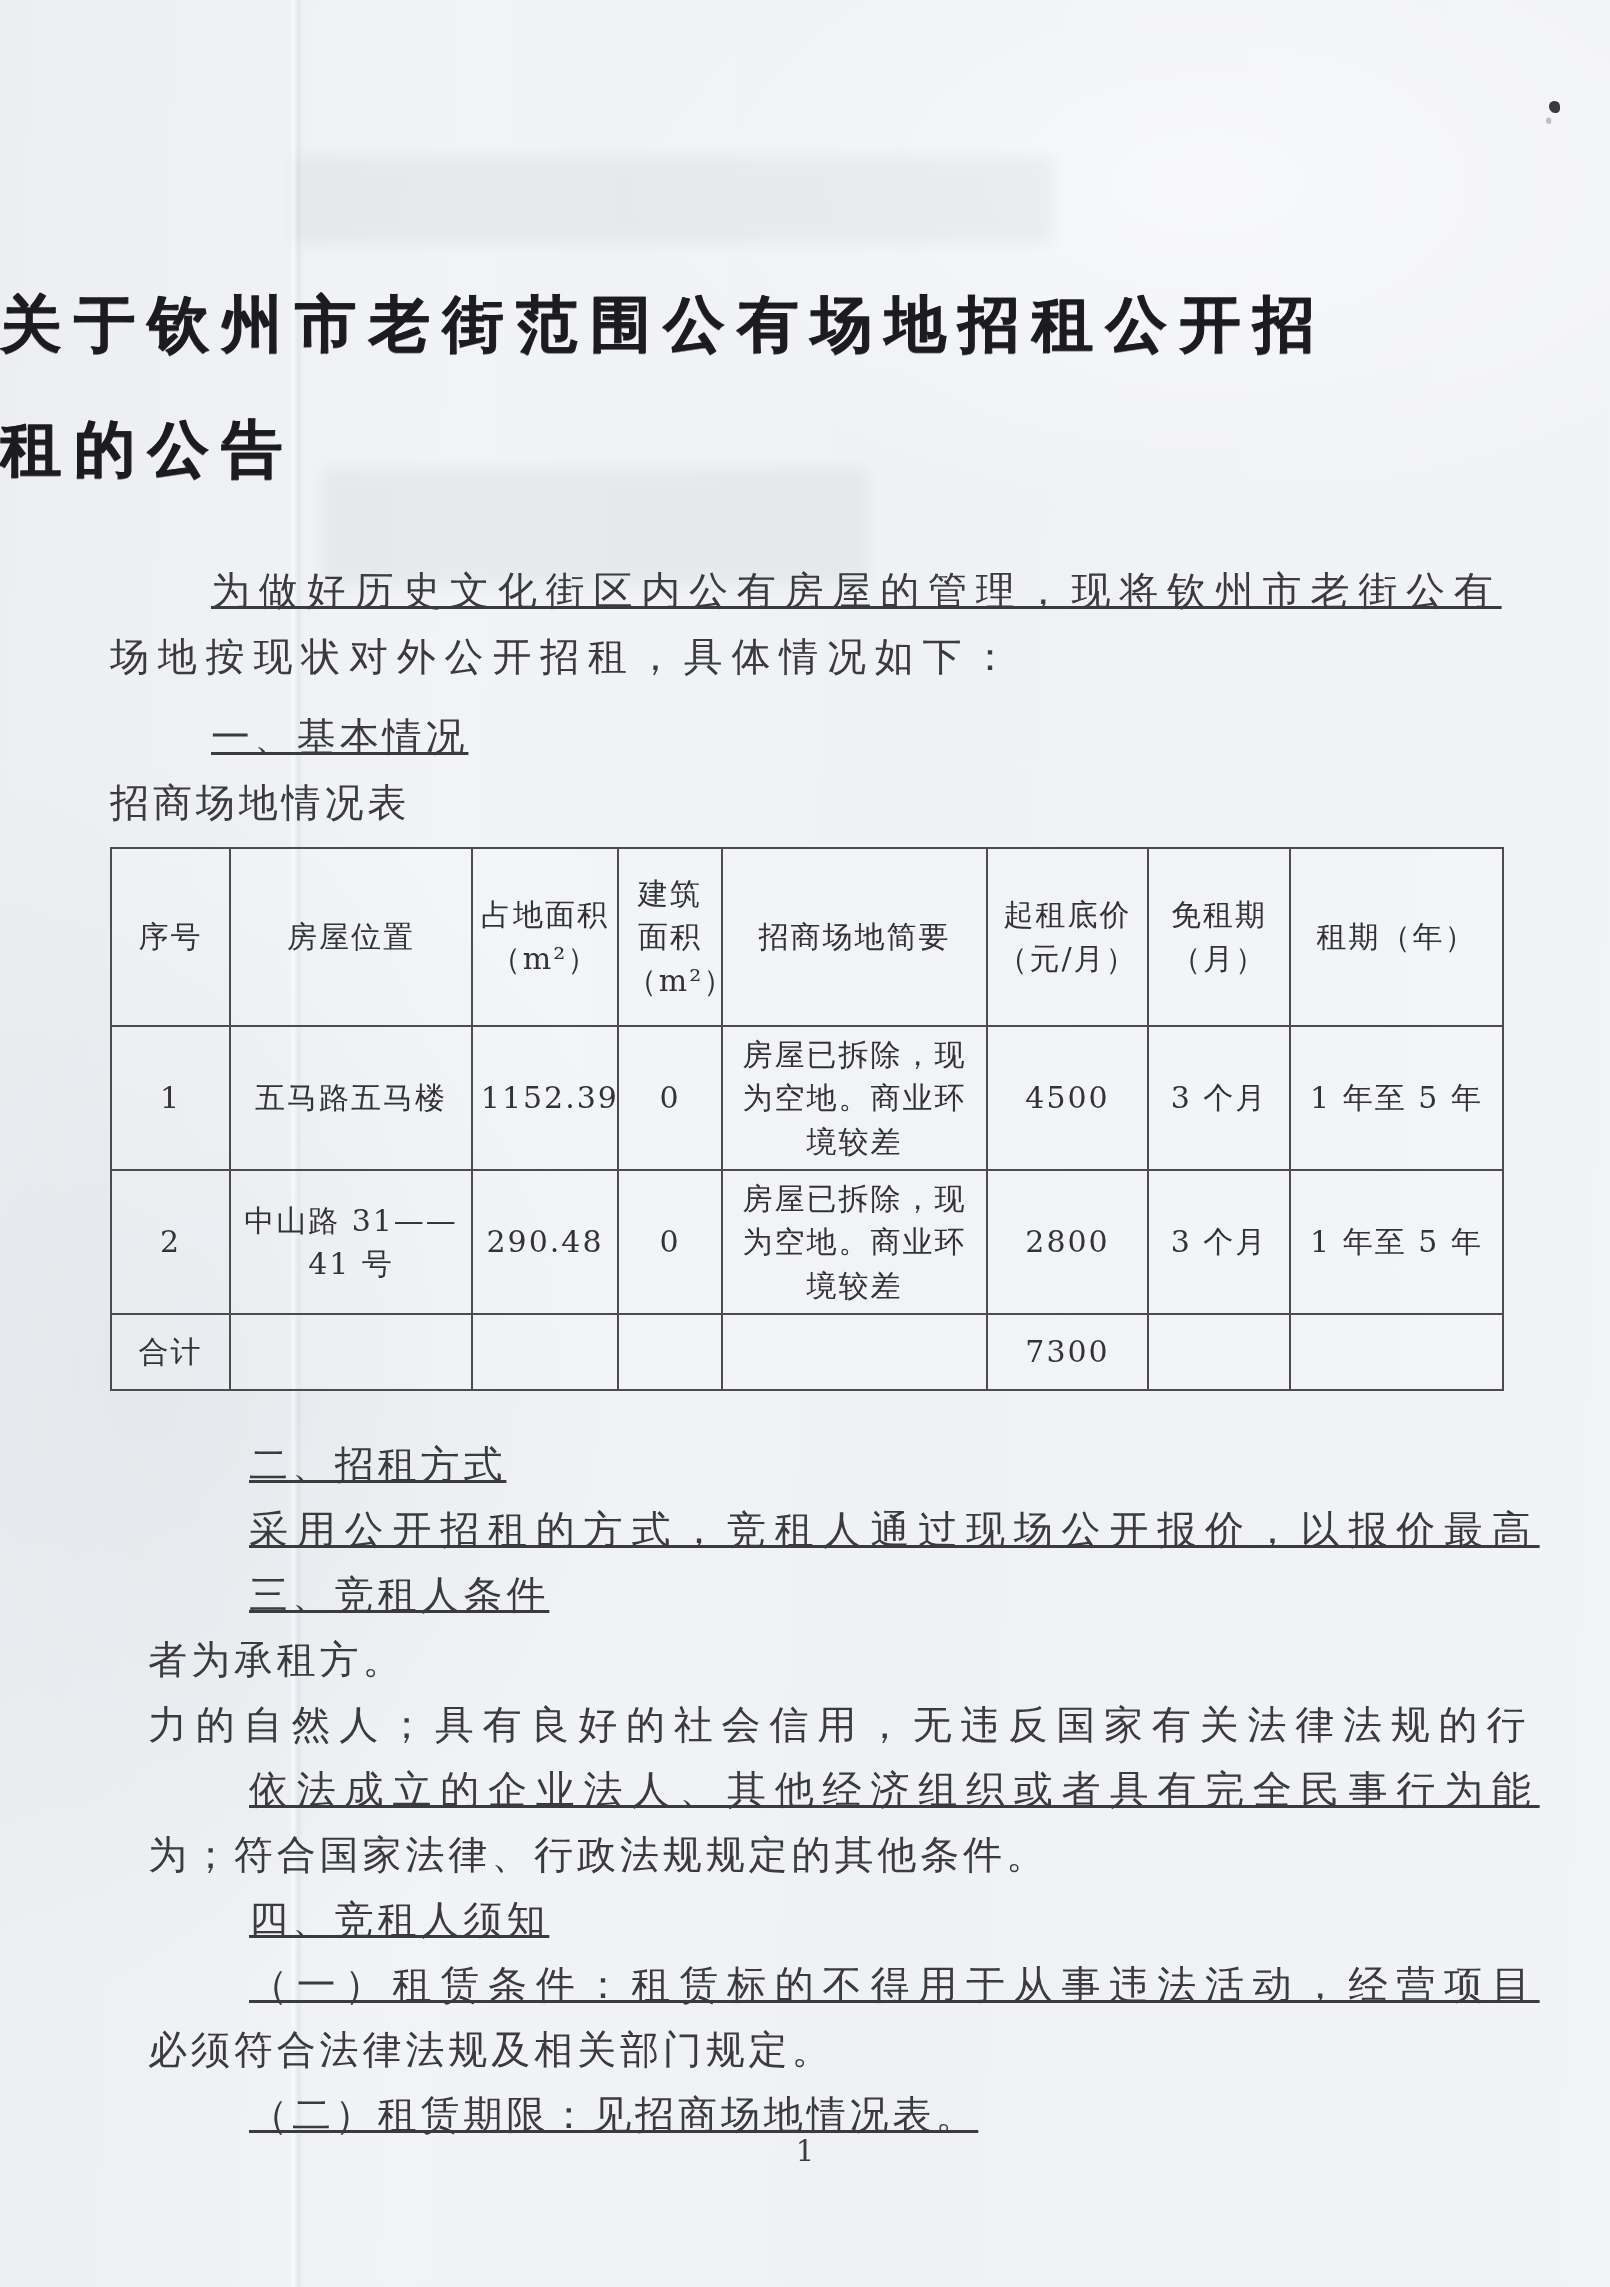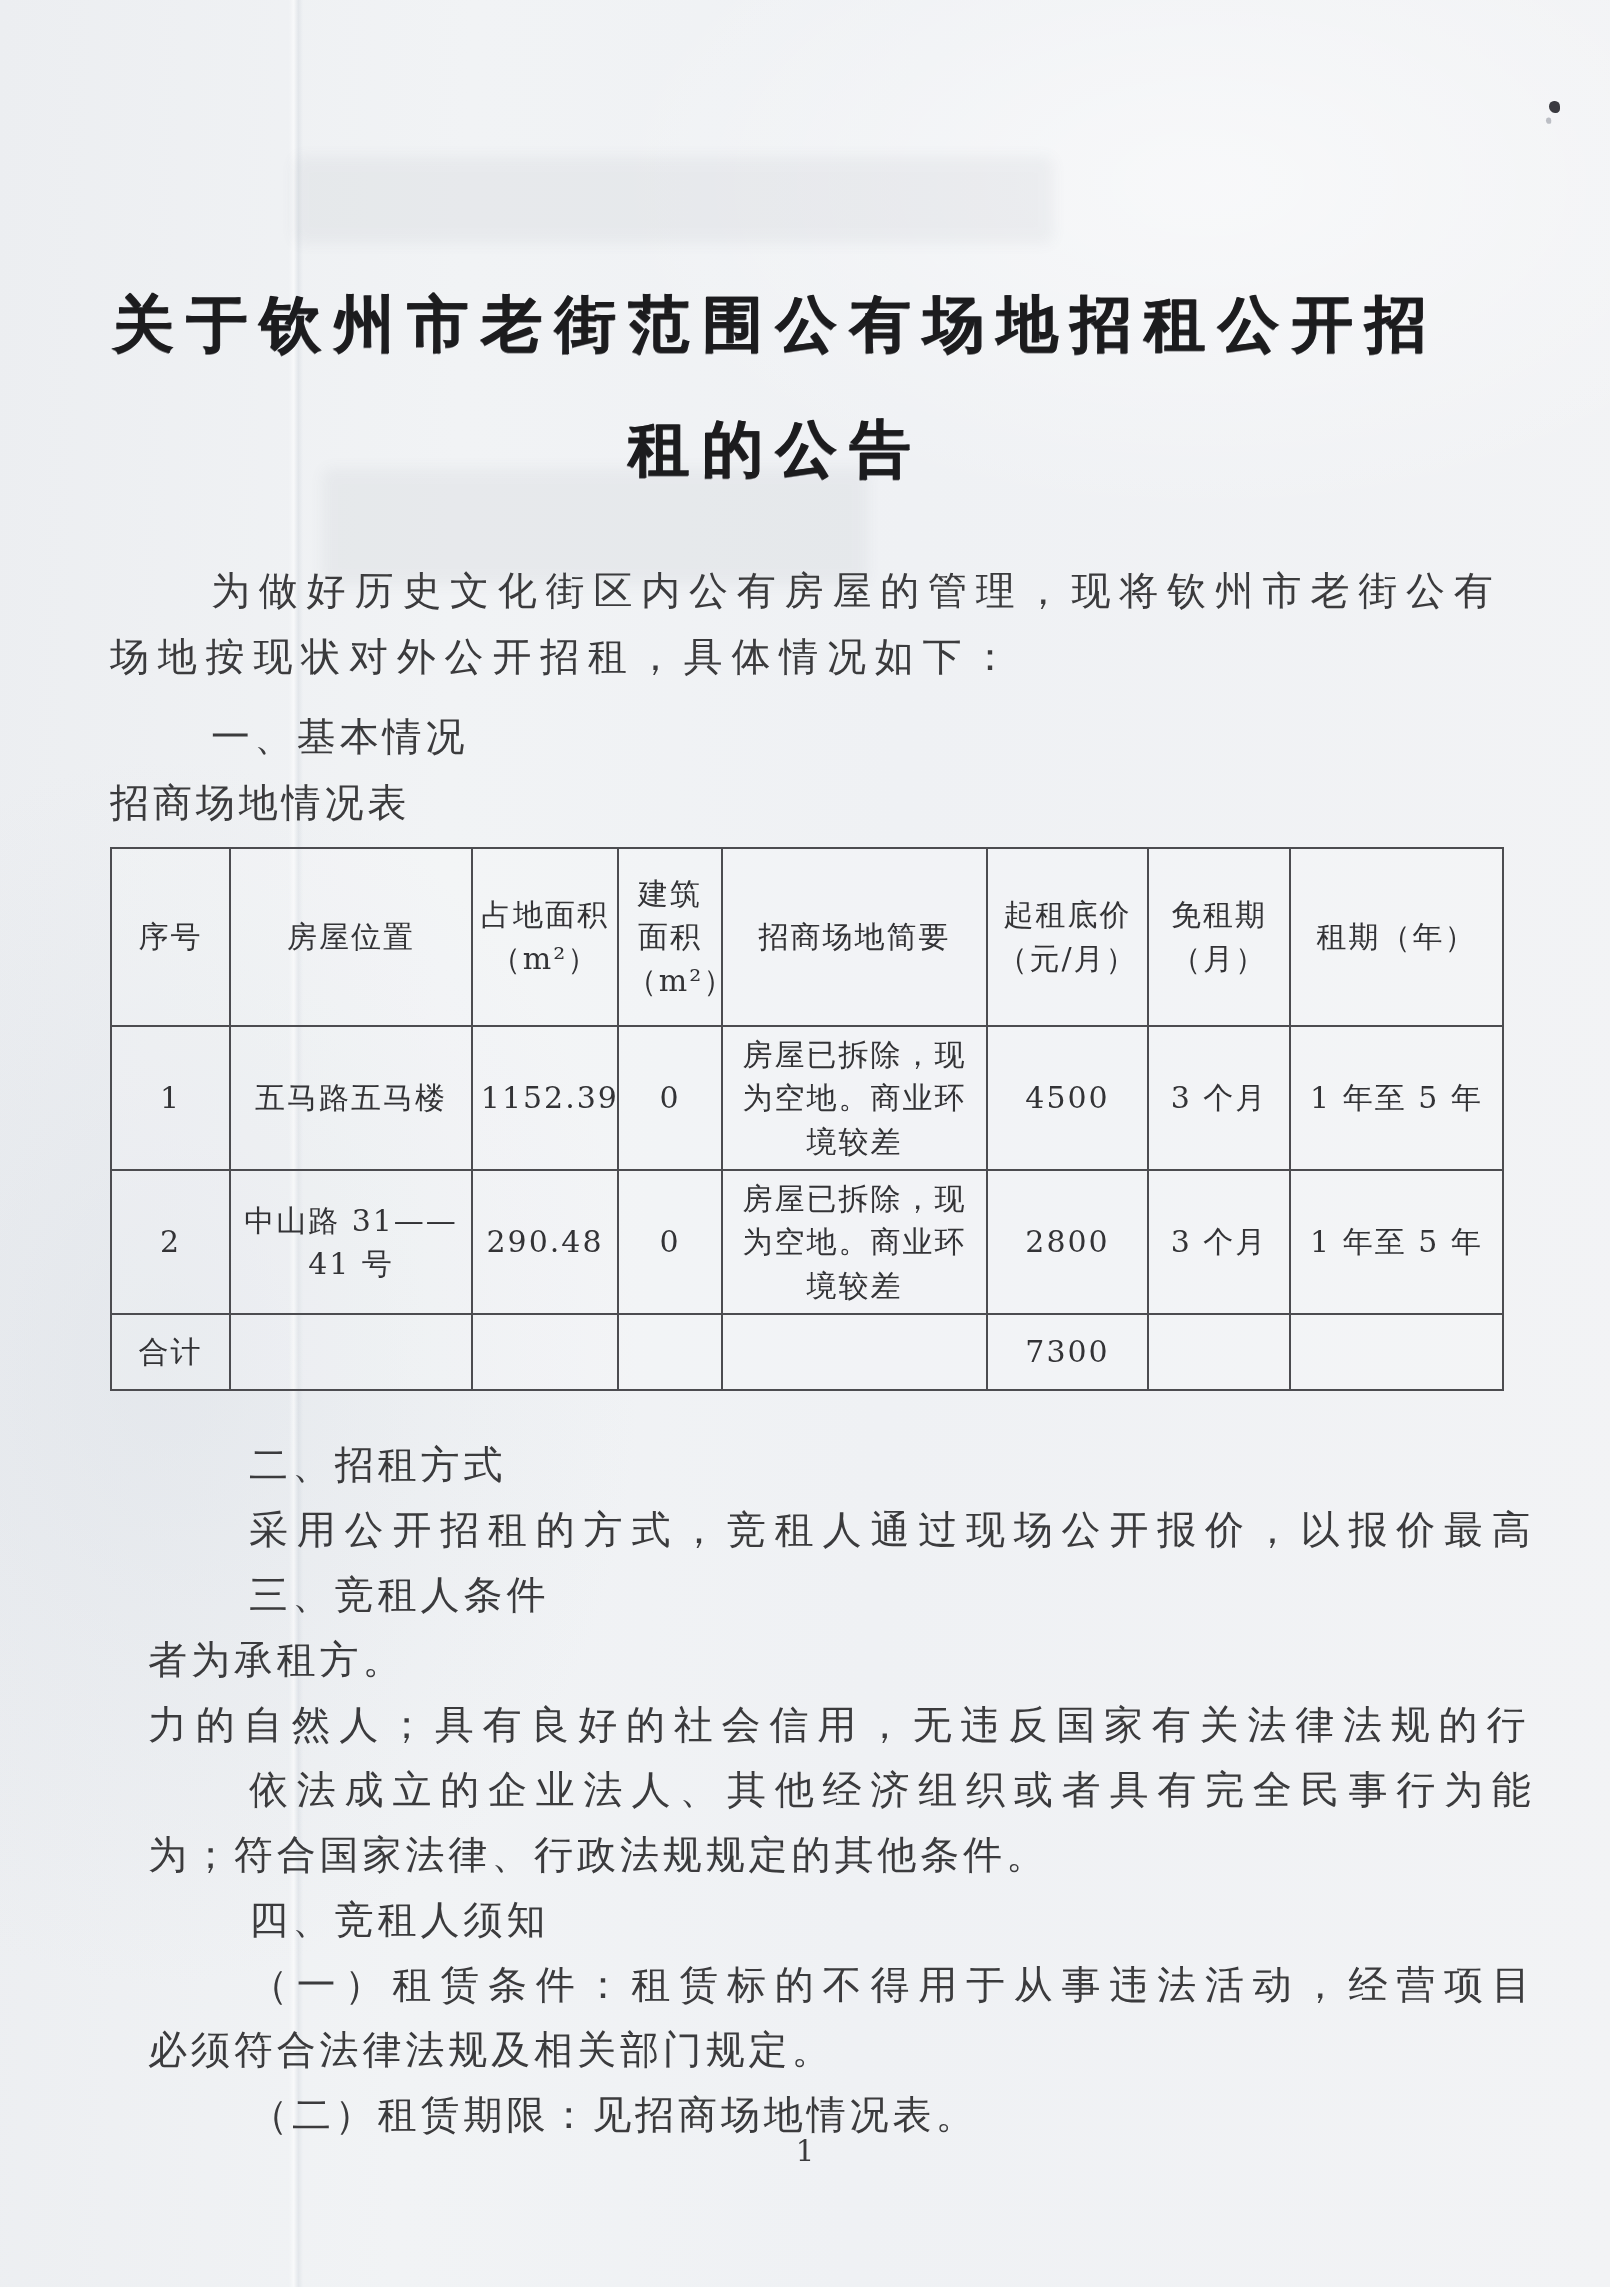--- a/index.html
+++ b/index.html
@@ -27,39 +27,38 @@
     border-radius:9.8px;
     pointer-events:none;
   }
   .speck{
     position:absolute;left:1549px;top:101px;width:10.7px;height:11.7px;
     background:#3a3a40;border-radius:50% 50% 40% 60%;
     box-shadow:-5.9px 13.7px 0 -2.9px rgba(120,125,135,.45);
   }
   .title{
     position:absolute;left:0;top:261px;width:1551px;
-    text-align:center;
     font-family:"DejaVu Sans", sans-serif;
     font-weight:900;
     font-size:61px;
     letter-spacing:12.7px;
     line-height:125px;
     color:#1c1c1e;
     text-shadow:1px 0 0 #26262a, 0 1px 0 rgba(40,40,44,.6);
   }
   .bodytext{position:absolute;left:110px;width:1393px;}
   .line{
     font-size:39px;
     letter-spacing:8.8px;
     line-height:66px;
     height:66px;
     white-space:nowrap;
     color:#3b3b3d;
   }
-  .line.indent{padding-left:101px;}
+  .line.indent{padding-left:101px;text-decoration:underline;}
   .line.tight{letter-spacing:3.9px;}
   .sec2{top:1432px;}
   .sec2 .line{line-height:65px;height:65px;margin-left:38px;}
   .caption-gap{margin-top:13.7px;}
   table.venues{
     position:absolute;left:110px;top:847px;
     width:1393px;
     border-collapse:collapse;
     table-layout:fixed;
     background:rgba(255,255,255,.18);

